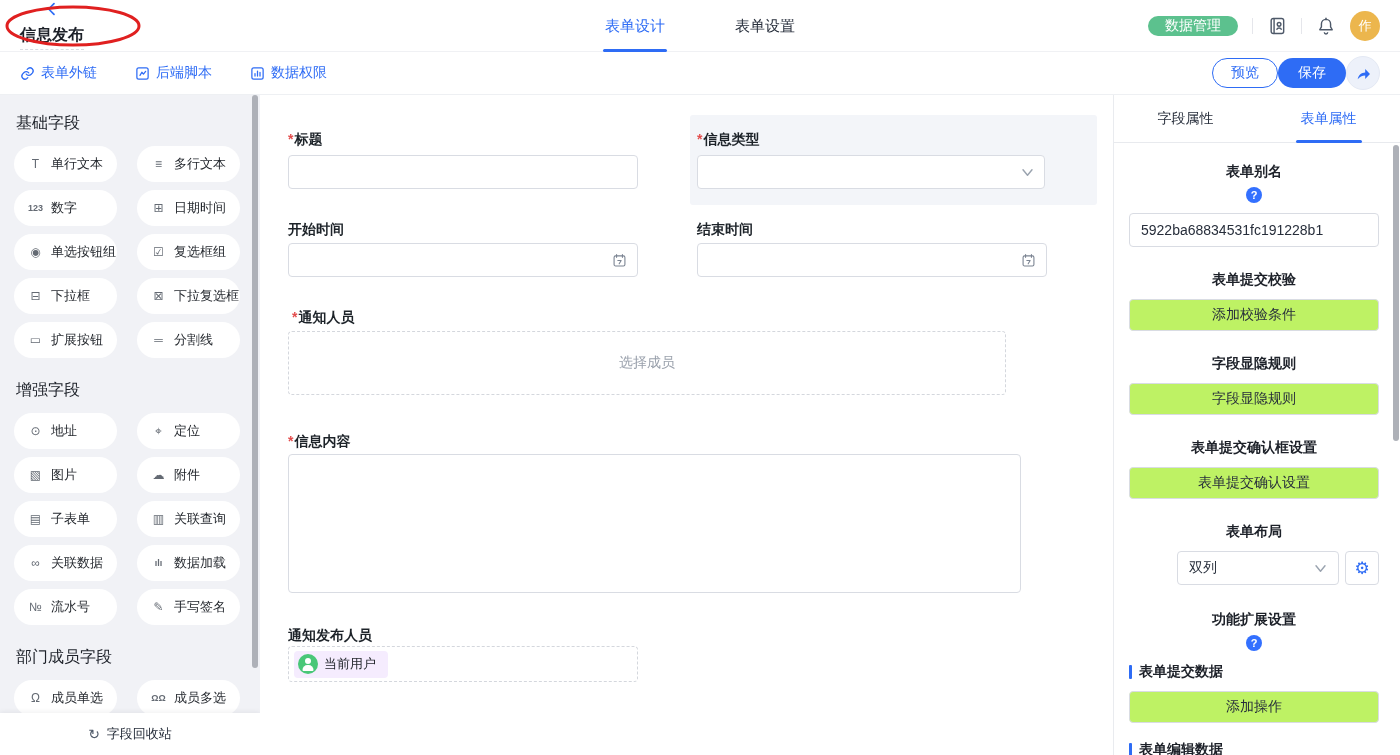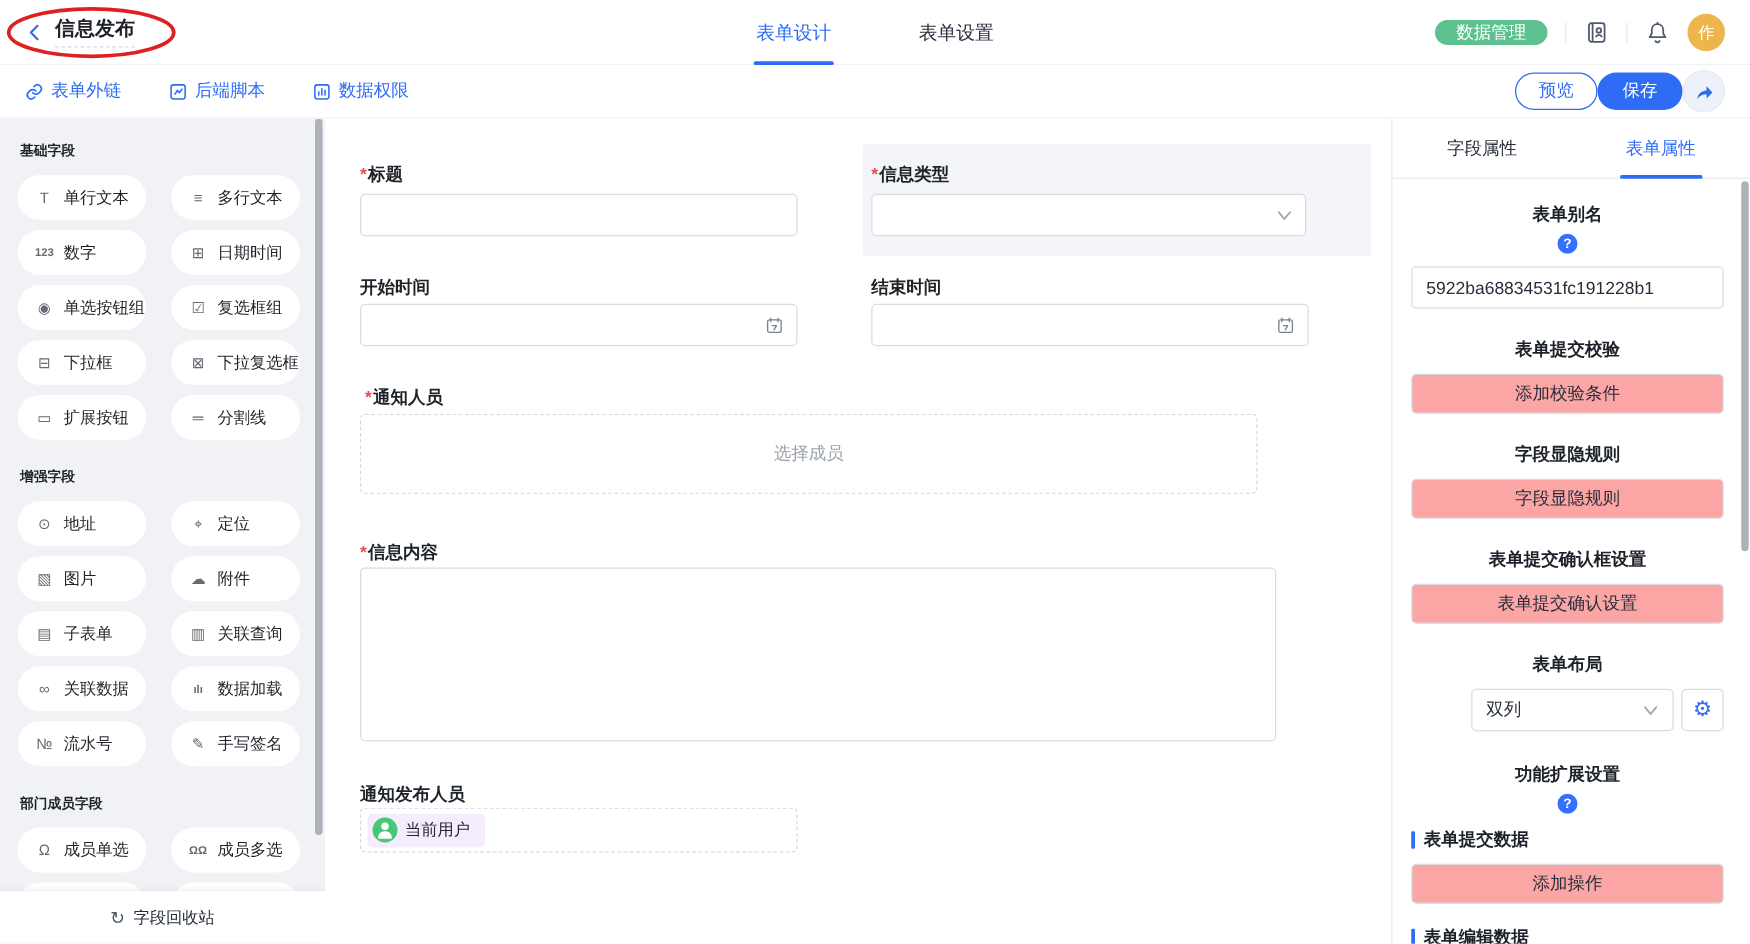--- a/index.html
+++ b/index.html
@@ -2,21 +2,21 @@
 <html><head>
 <meta charset="utf-8">
 <style>
   * { margin:0; padding:0; box-sizing:border-box; }
   html,body { width:1400px; height:755px; }
   body { font-family:"Liberation Sans","DejaVu Sans",sans-serif; background:#fff; color:#1d2129; overflow:hidden; }
   .app { width:1400px; height:755px; position:relative; background:#fff; }
 
   
   .header { height:52px; display:flex; align-items:center; padding:0 20px; border-bottom:1px solid #f0f1f4; position:relative; background:#fff; }
-  .back-wrap { display:flex; align-items:center; gap:8px; position:relative; z-index:2; }
+  .back-wrap { display:flex; align-items:center; gap:8px; position:relative; z-index:2;flex-direction:column; }
   .back-btn { display:flex; align-items:center; cursor:pointer; }
   .hdr-title { font-size:16px; font-weight:700; color:#1d2129; border-bottom:1px dashed #d8dbe1; padding-bottom:3px; }
   .annot { position:absolute; left:0; top:0; width:160px; height:52px; pointer-events:none; z-index:3; }
   .h-tabs { position:absolute; left:50%; transform:translateX(-50%); top:0; height:52px; display:flex; gap:70px; z-index:1; }
   .h-tab { height:52px; display:flex; align-items:center; font-size:15px; color:#272e3b; cursor:pointer; position:relative; }
   .h-tab.active { color:#2e6cf5; }
   .h-tab.active::after { content:""; position:absolute; left:-2px; right:-2px; bottom:0; height:3px; background:#2e6cf5; border-radius:2px; }
   .h-right { margin-left:auto; display:flex; align-items:center; gap:14px; }
   .btn-green { height:20px; padding:0 17px; border-radius:14px; background:#5cc18e; color:#fff; font-size:14px; border:none; display:flex; align-items:center; cursor:pointer; }
   .v-div { width:1px; height:16px; background:#e5e6eb; }
@@ -30,21 +30,21 @@
   .tb-right { margin-left:auto; display:flex; align-items:center; }
   .btn-preview { height:30px; padding:0 18px; border-radius:15px; border:1px solid #2e6cf5; color:#2e6cf5; background:#fff; font-size:14px; cursor:pointer; }
   .btn-save { height:30px; padding:0 20px; border-radius:15px; border:none; color:#fff; background:#2e6cf5; font-size:14px; cursor:pointer; }
   .btn-share { width:34px; height:34px; border-radius:50%; background:#edf1fa; border:1px solid #e4e9f4; display:flex; align-items:center; justify-content:center; cursor:pointer; }
 
   
   .body { display:flex; height:660px; }
 
   
   .sidebar { width:260px; flex:none; background:#f1f2f6; position:relative; overflow:hidden; }
-  .sb-head { font-size:11px; font-weight:700; color:#1d2129; margin:18px 0 12px 16px; }
+  .sb-head { font-size:16px; font-weight:400; color:#1d2129; margin:18px 0 12px 16px; }
   .sb-head.mt { margin-top:22px; }
   .pills { display:grid; grid-template-columns:1fr 1fr; gap:8px 20px; padding:0 20px 0 14px; }
   .pill { height:36px; border-radius:18px; background:#fff; display:flex; align-items:center; padding-left:13px; gap:7px; cursor:grab; }
   .pill .ic { font-size:12px; color:#646a73; width:17px; text-align:center; line-height:1; flex:none; }
   .pill .ic.num { font-size:9px; font-weight:700; letter-spacing:0; }
   .pill .lbl { font-size:13px; color:#1f2329; white-space:nowrap; }
   .sb-scroll { position:absolute; right:2px; top:0; width:6px; height:573px; border-radius:3px; background:#aeb1b8; cursor:pointer; }
   .sb-bottom { position:absolute; left:0; right:0; bottom:0; height:42px; background:#fff; display:flex; align-items:center; justify-content:center; gap:7px; font-size:13px; color:#272e3b; box-shadow:0 -1px 5px rgba(31,35,41,.07); cursor:pointer; }
   .sb-bottom .ric { font-size:14px; color:#4e5969; }
 
@@ -66,21 +66,21 @@
   
   .panel { width:287px; flex:none; border-left:1px solid #e9ebef; position:relative; background:#fff; }
   .p-tabs { height:48px; display:flex; border-bottom:1px solid #e8eaee; }
   .p-tab { flex:1; display:flex; align-items:center; justify-content:center; font-size:14px; color:#272e3b; cursor:pointer; position:relative; }
   .p-tab.active { color:#2e6cf5; }
   .p-tab.active::after { content:""; position:absolute; left:50%; transform:translateX(-50%); bottom:-1px; width:66px; height:3px; background:#2e6cf5; border-radius:2px; }
   .p-content { padding:20px 21px 0 15px; }
   .p-head { font-size:14px; font-weight:700; color:#1d2129; margin-bottom:10px; display:flex; align-items:center; gap:6px;flex-direction:column; }
   .help { width:16px; height:16px; border-radius:50%; background:#3370ff; color:#fff; font-size:11px; font-weight:700; display:inline-flex; align-items:center; justify-content:center; cursor:pointer; }
   .p-input { height:34px; border:1px solid #d9dce3; border-radius:4px; display:flex; align-items:center; padding:0 11px; font-size:14px; color:#272e3b; margin-bottom:24px; background:#fff; }
-  .p-btn { height:32px; width:100%; border:1px solid #d9dce3; border-radius:4px; background:#fca5a5; font-size:14px; color:#272e3b; display:flex; align-items:center; justify-content:center; cursor:pointer; margin-bottom:24px; font-family:inherit; }
+  .p-btn { height:32px; width:100%; border:1px solid #d9dce3; border-radius:4px; background:#bef264; font-size:14px; color:#272e3b; display:flex; align-items:center; justify-content:center; cursor:pointer; margin-bottom:24px; font-family:inherit; }
   .layout-row { display:flex; gap:6px; margin-bottom:26px;padding-left:48px; }
   .p-select { flex:1; height:34px; border:1px solid #d9dce3; border-radius:4px; display:flex; align-items:center; justify-content:space-between; padding:0 11px; font-size:14px; color:#272e3b; cursor:pointer; background:#fff; }
   .gear-btn { width:34px; height:34px; border:1px solid #d9dce3; border-radius:4px; background:#fff; display:flex; align-items:center; justify-content:center; cursor:pointer; color:#2e6cf5; font-size:17px; }
   .sub-head { font-size:14px; font-weight:700; color:#1d2129; margin-bottom:10px; display:flex; align-items:center; }
   .sub-head::before { content:""; width:3px; height:14px; background:#2e6cf5; border-radius:1px; margin-right:7px; }
   .p-scroll { position:absolute; right:1px; top:50px; width:6px; height:296px; border-radius:3px; background:#aeb1b8; cursor:pointer; }
 
   svg { display:block; }
 </style>
 </head>

